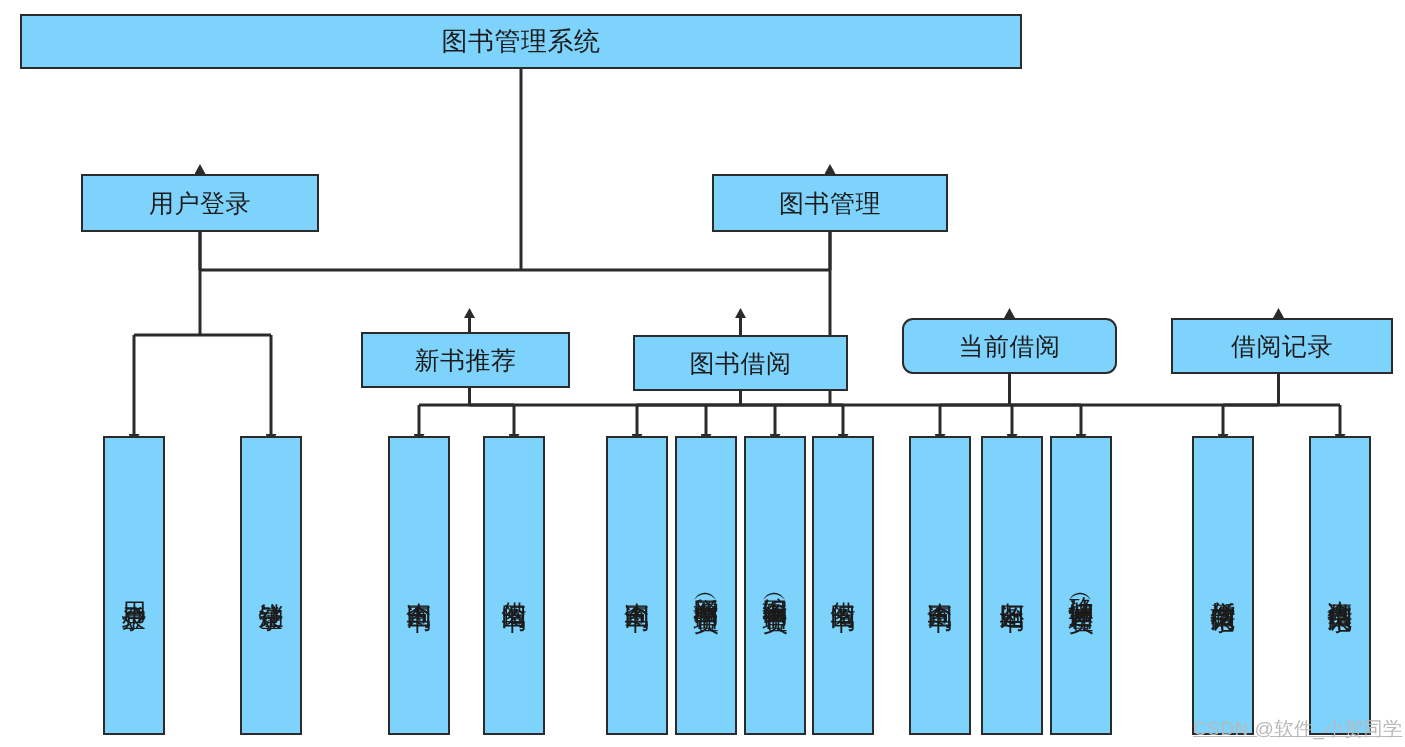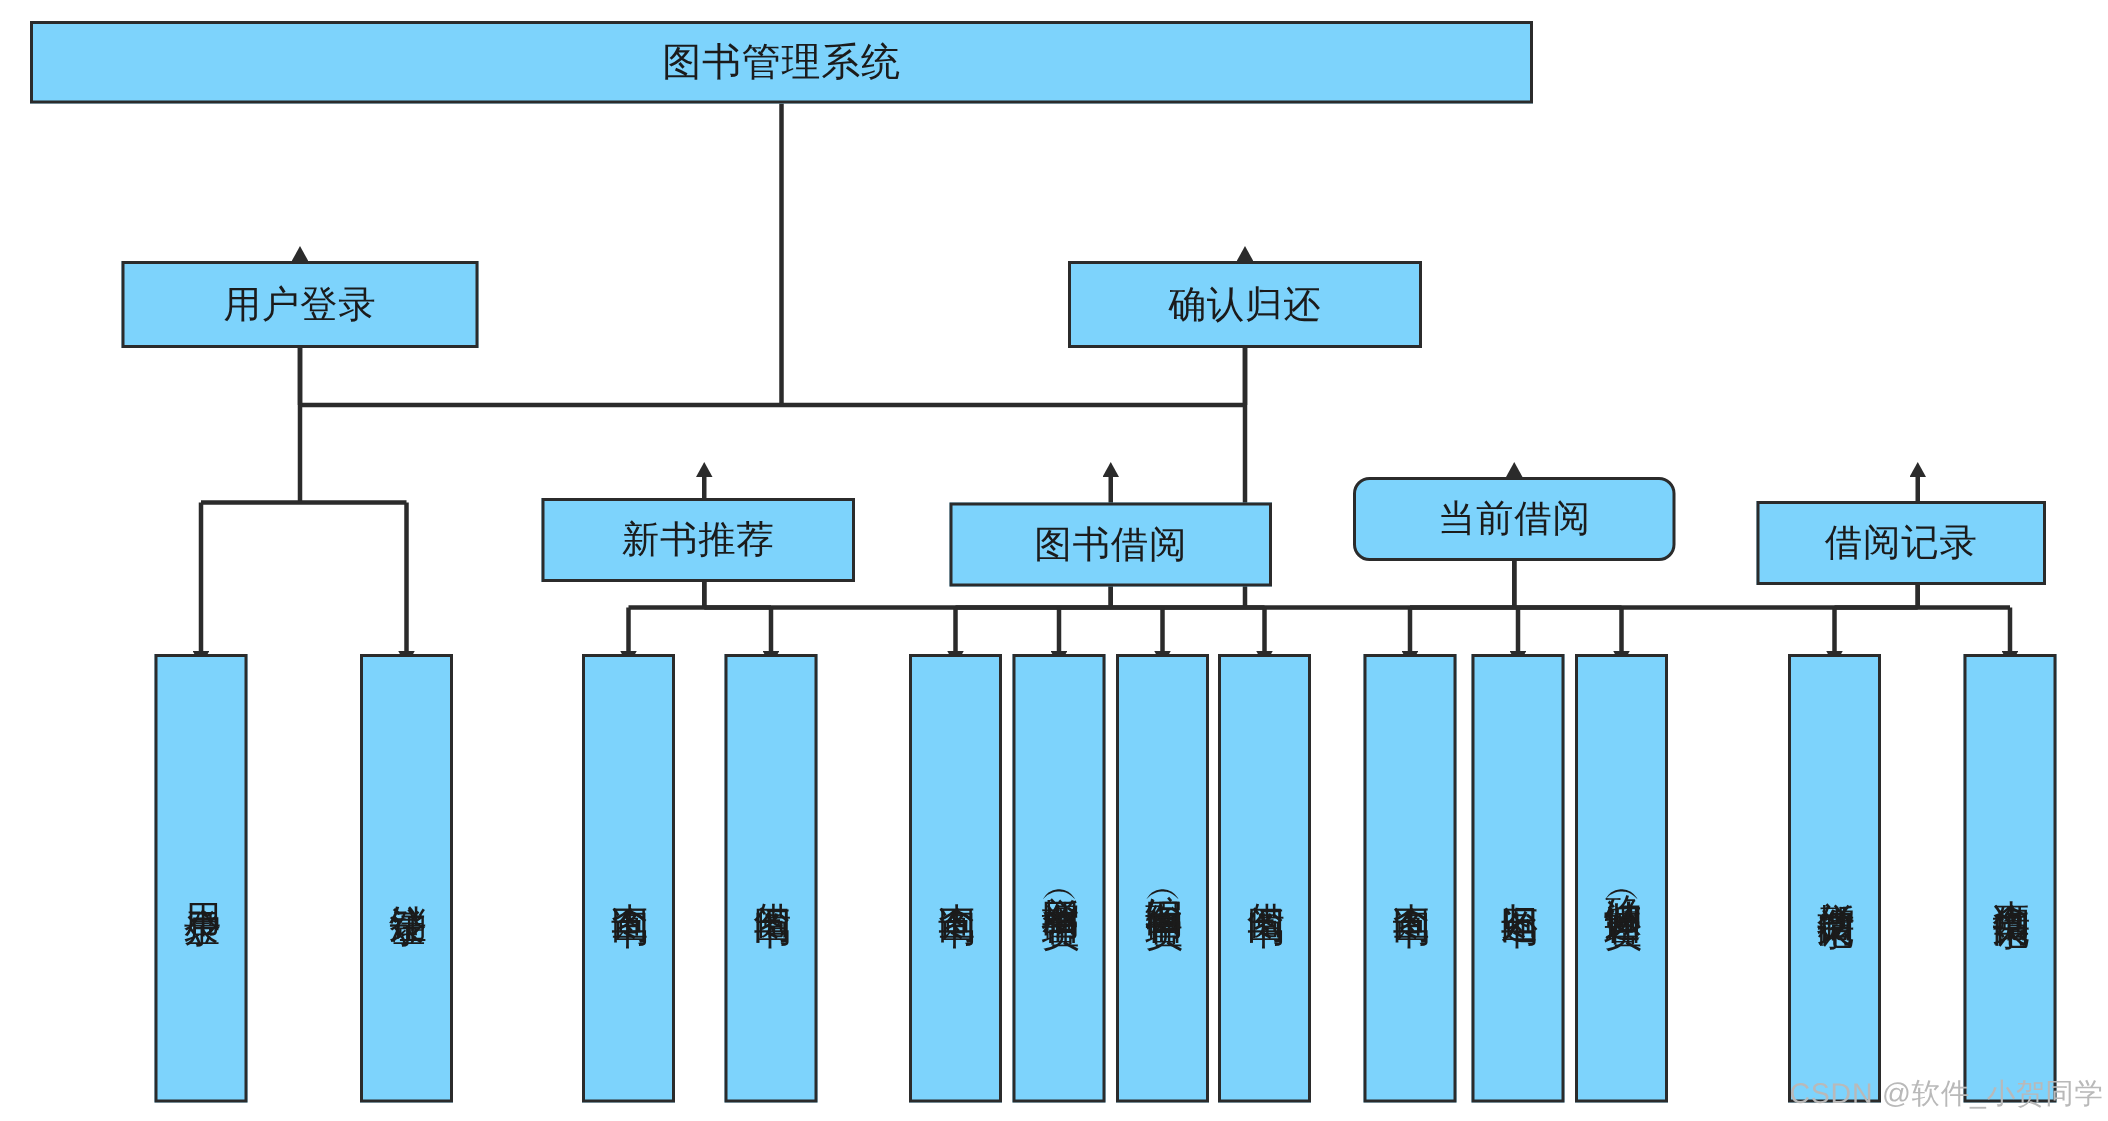--- a/index.html
+++ b/index.html
@@ -110,32 +110,32 @@
       </g>
   </svg>
   <div id="nodes-layer">
       <div class="node horizontal root" style="left: 20px; top: 14px; width: 1002px; height: 55px;">
         <span class="node-label">图书管理系统</span>
       </div>
       <div class="node horizontal" style="left: 81px; top: 174px; width: 238px; height: 58px;">
         <span class="node-label">用户登录</span>
       </div>
       <div class="node horizontal" style="left: 712px; top: 174px; width: 236px; height: 58px;">
-        <span class="node-label">确认归还</span>
+        <span class="node-label">图书管理</span>
       </div>
       <div class="node horizontal" style="left: 361px; top: 332px; width: 209px; height: 56px;">
         <span class="node-label">新书推荐</span>
       </div>
       <div class="node horizontal" style="left: 633px; top: 335px; width: 215px; height: 56px;">
         <span class="node-label">图书借阅</span>
       </div>
       <div class="node horizontal" style="left: 902px; top: 318px; width: 215px; height: 56px; border-radius: 11px;">
         <span class="node-label">当前借阅</span>
       </div>
-      <div class="node horizontal" style="left: 1171px; top: 334px; width: 193px; height: 56px;">
+      <div class="node horizontal" style="left: 1171px; top: 318px; width: 222px; height: 56px;">
         <span class="node-label">借阅记录</span>
       </div>
       <div class="node vertical" style="left: 103px; top: 436px; width: 62px; height: 299px;">
         <span class="node-label">用户登录</span>
       </div>
       <div class="node vertical" style="left: 240px; top: 436px; width: 62px; height: 299px;">
         <span class="node-label">注销登录</span>
       </div>
       <div class="node vertical" style="left: 388px; top: 436px; width: 62px; height: 299px;">
         <span class="node-label">查询图书</span>
@@ -164,14 +164,14 @@
       <div class="node vertical" style="left: 1050px; top: 436px; width: 62px; height: 299px;">
         <span class="node-label">确认归还（管理员）</span>
       </div>
       <div class="node vertical" style="left: 1192px; top: 436px; width: 62px; height: 299px;">
         <span class="node-label">新增借阅记录</span>
       </div>
       <div class="node vertical" style="left: 1309px; top: 436px; width: 62px; height: 299px;">
         <span class="node-label">查询借阅记录</span>
       </div>
     </div>
-  <div class="watermark" id="watermark" style="left: 1193px; top: 716px;">CSDN @软件_小贺同学</div>
+  <div class="watermark" id="watermark" style="left: 1193px; top: 716px; text-decoration: underline;">CSDN @软件_小贺同学</div>
 </div>
 
 </body></html>

